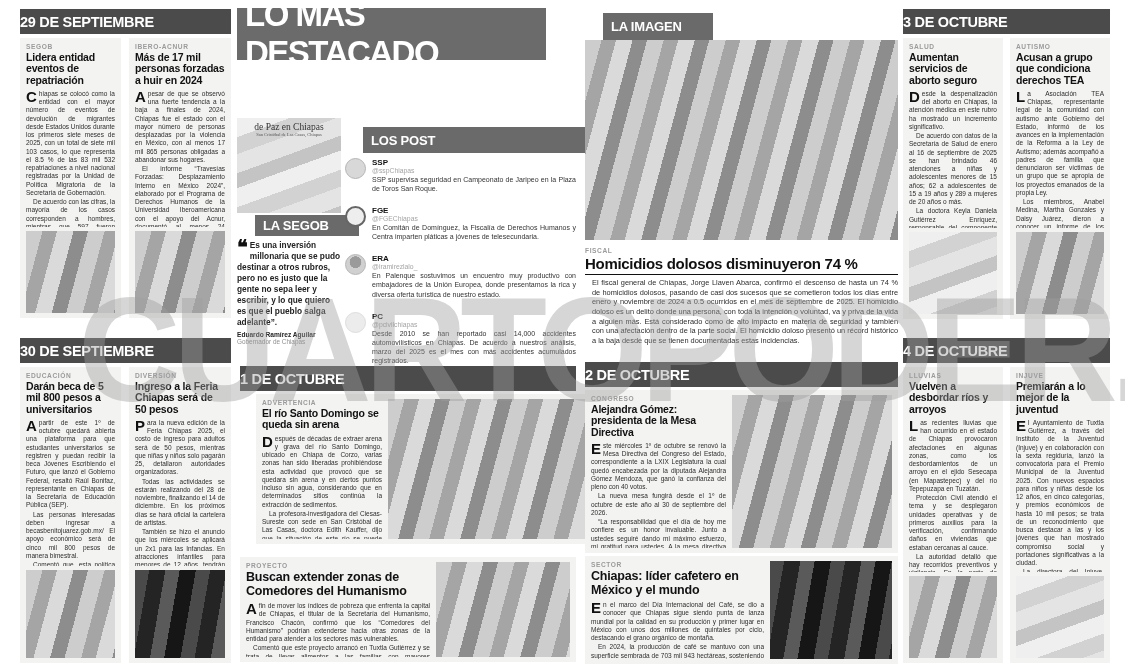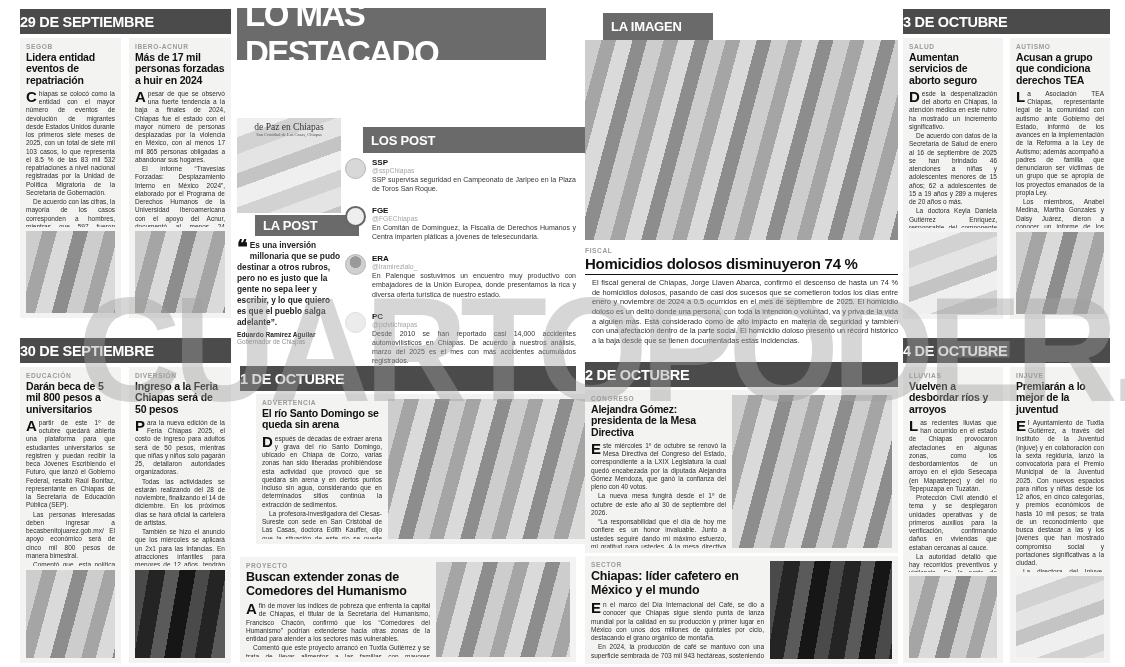--- a/index.html
+++ b/index.html
@@ -139,21 +139,21 @@
     </div>
     <div class="photo ph-dark"></div>
   </section>
 
   <div id="mast1">LO MÁS DESTACADO</div>
 
   <div id="frase-photo" class="photo ph-light">
     <div class="fp1">de Paz en Chiapas</div>
     <div class="fp2">San Cristóbal de Las Casas, Chiapas</div>
   </div>
-  <div class="minibar" id="bar-frase">LA POST</div>
+  <div class="minibar" id="bar-frase">LA SEGOB</div>
   <div id="frase-quote">
     <span class="qmark">❝</span>
     <p class="qtext">Es una inversión millonaria que se pudo destinar a otros rubros, pero no es justo que la gente no sepa leer y escribir, y lo que quiero es que el pueblo salga adelante”.</p>
     <div class="qauthor">Eduardo Ramírez Aguilar</div>
     <div class="qrole">Gobernador de Chiapas</div>
   </div>
 
   <div class="minibar" id="bar-post">LOS POST</div>
   <div id="posts">
     <div class="post">

